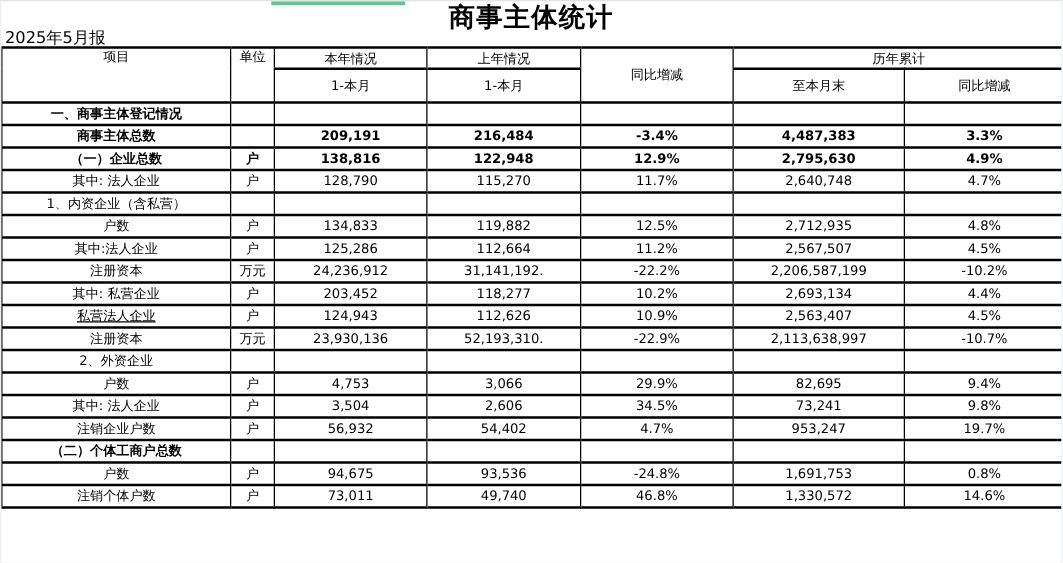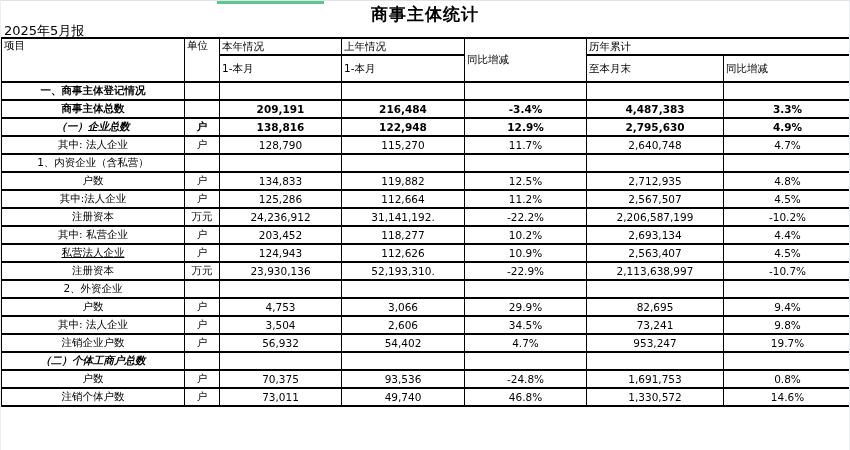--- a/index.html
+++ b/index.html
@@ -15,21 +15,21 @@
     overflow: hidden;
     color: #000;
   }
   .green-bar {
     position: absolute; top: 0; left: 216px;
     width: 107px; height: 3px;
   }
   .title {
     height: 24px; line-height: 26px;
     text-align: center;
-    font-size: 17px; font-weight: bold;
+    font-size: 21px; font-weight: bold;
     letter-spacing: 1px;
   }
   .period {
     height: 12px; line-height: 11px;
     font-size: 13px;
     padding-left: 3px;
   }
   table.report {
     width: 850px;
     border-collapse: collapse;
@@ -42,27 +42,27 @@
     border-top: 2px solid #000;
     border-bottom: 2px solid #000;
     font-weight: normal;
     overflow: hidden;
     white-space: nowrap;
     padding: 0 2px;
   }
   tr.hdr1 { height: 17px; }
   tr.hdr2 { height: 27px; }
   tbody tr { height: 18px; }
-  th { text-align: left; vertical-align: middle; }
+  th { text-align: center; vertical-align: middle; }
   th.topalign { vertical-align: top; padding-top: 4px; }
   td.lbl { text-align: center; }
   td.num, td.unit { text-align: center; }
   tr.bold td { font-weight: bold; }
   .ind0 { padding-left: 4px; }
-  .ind1 { padding-left: 6px; font-style: italic; }
+  .ind1 { padding-left: 6px; }
   .ind2 { padding-left: 9px; margin-top: 13px; }
   .ind3 { padding-left: 27px; }
   .ind4 { padding-left: 39px; text-decoration: underline; }
 </style>
 </head>
 <body>
 
 <div class="sheet">
   <div class="green-bar" style="background: rgb(93, 199, 143);"></div>
   <div class="title">商事主体统计</div>
@@ -235,21 +235,21 @@
     <td class="unit"></td>
     <td class="num"></td>
     <td class="num"></td>
     <td class="num"></td>
     <td class="num"></td>
     <td class="num"></td>
   </tr>
         <tr>
     <td class="lbl ind2">户数</td>
     <td class="unit">户</td>
-    <td class="num">70,375</td>
+    <td class="num">94,675</td>
     <td class="num">93,536</td>
     <td class="num">-24.8%</td>
     <td class="num">1,691,753</td>
     <td class="num">0.8%</td>
   </tr>
         <tr>
     <td class="lbl ind2">注销个体户数</td>
     <td class="unit">户</td>
     <td class="num">73,011</td>
     <td class="num">49,740</td>

